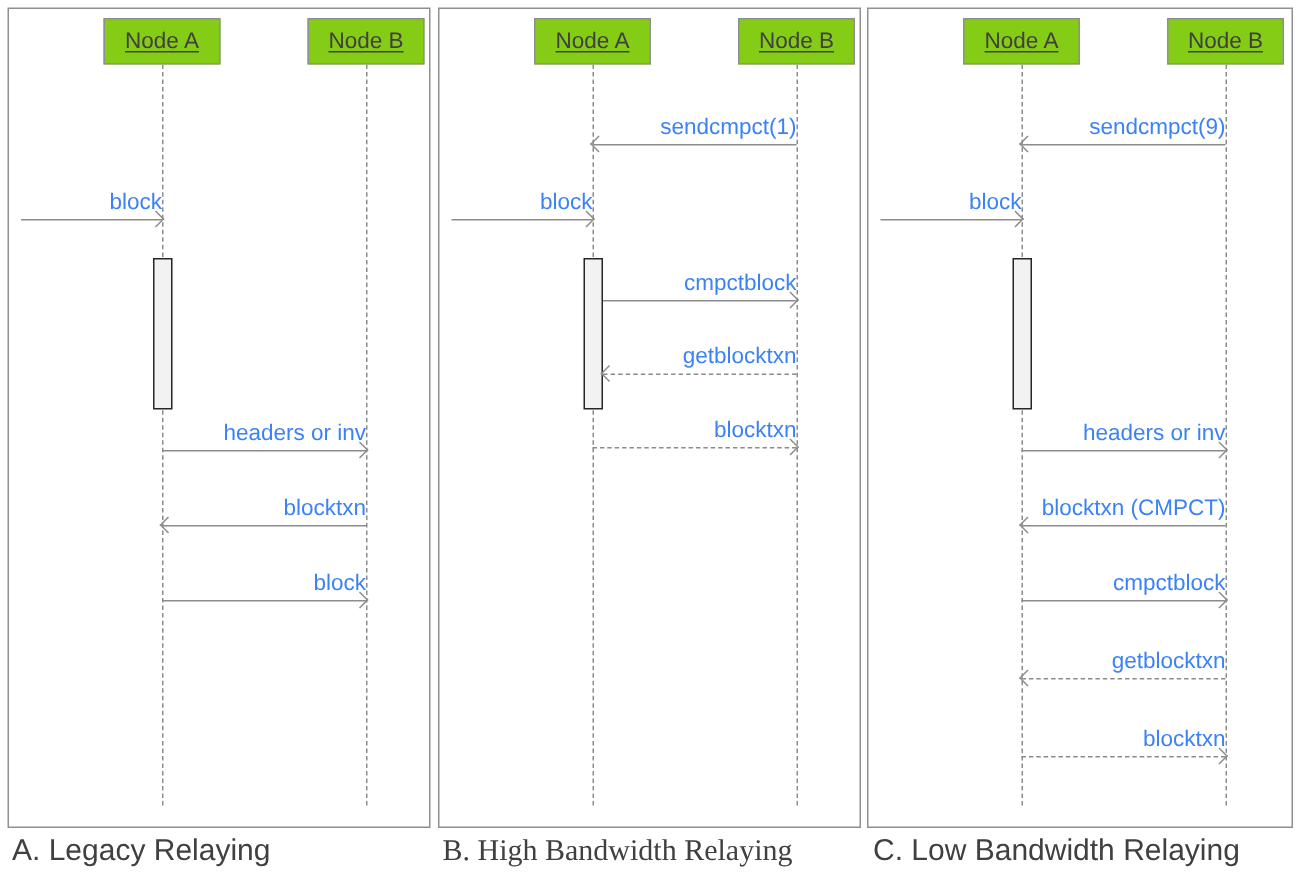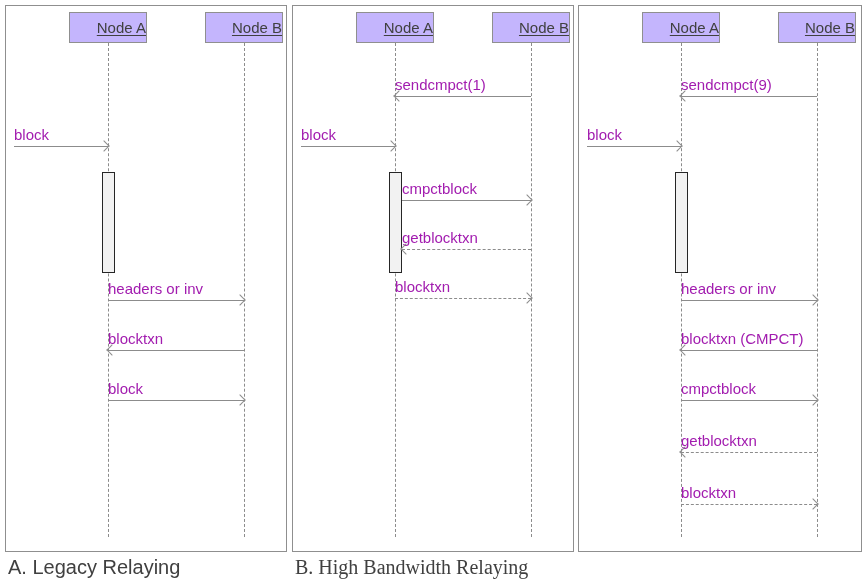--- a/index.html
+++ b/index.html
@@ -4,38 +4,38 @@
 <style>
   html, body { margin:0; padding:0; background:#ffffff; }
   body { font-family:"Liberation Sans", sans-serif; }
   .stage { position:relative; width:867px; height:581px; background:#ffffff; overflow:hidden; }
 
   .panel { position:absolute; top:5px; height:547px; }
   .frame { position:absolute; left:0; top:0; right:0; bottom:0; border:1px solid #8f8f8f; box-sizing:border-box; }
 
   .node-box {
     position:absolute; top:7px; width:78px; height:31px;
-    border:1px solid #8f8f8f; box-sizing:border-box; background:#c4b5fd;
-    display:flex; align-items:center; justify-content:flex-end; z-index:3;
+    border:1px solid #8f8f8f; box-sizing:border-box; background:#84cc16;
+    display:flex; align-items:center; justify-content:center; z-index:3;
   }
   .node-label { font-size:15px; color:#404040; text-decoration:underline; text-underline-offset:2px; }
 
   .lifeline { position:absolute; top:38px; height:494px; width:0; border-left:1px dashed #8c8c8c; z-index:1; }
 
   .activation {
     position:absolute; width:13px; height:101px; top:167px;
     background:#f2f2f2; border:1px solid #262626; box-sizing:border-box; z-index:2;
   }
 
   .msg { position:absolute; height:0; z-index:2; }
   .msg .line { position:absolute; left:0; right:0; top:0; height:0; border-top:1px solid #8c8c8c; }
   .msg.dashed .line { border-top-style:dashed; }
   .msg .lbl {
     position:absolute; left:0; right:0; bottom:3px;
-    text-align:left; font-size:15px; color:#a21caf; white-space:nowrap;
+    text-align:right; font-size:15px; color:#3b82f6; white-space:nowrap;
   }
   .head { position:absolute; width:8px; height:8px; top:-4px; box-sizing:border-box; }
   .head.right { right:0; border-top:1px solid #8c8c8c; border-right:1px solid #8c8c8c; transform:rotate(45deg); }
   .head.left  { left:0;  border-top:1px solid #8c8c8c; border-left:1px solid #8c8c8c; transform:rotate(-45deg); }
 
   .caption { position:absolute; top:556px; font-size:20px; color:#404040; white-space:nowrap; }
 </style>
 </head>
 <body>
 
@@ -180,14 +180,15 @@
 
     <div class="msg dashed" style="left:103px; top:499px; width:136px;">
       <span class="lbl">blocktxn</span>
       <span class="line"></span>
       <span class="head right"></span>
     </div>
   </div>
 
   <div class="caption" style="left:8px;">A. Legacy Relaying</div>
   <div class="caption" style="left:295px;font-family:Liberation Serif, serif;">B. High Bandwidth Relaying</div>
+  <div class="caption" style="left:582px;">C. Low Bandwidth Relaying</div>
 
 </div>
 
 </body></html>

